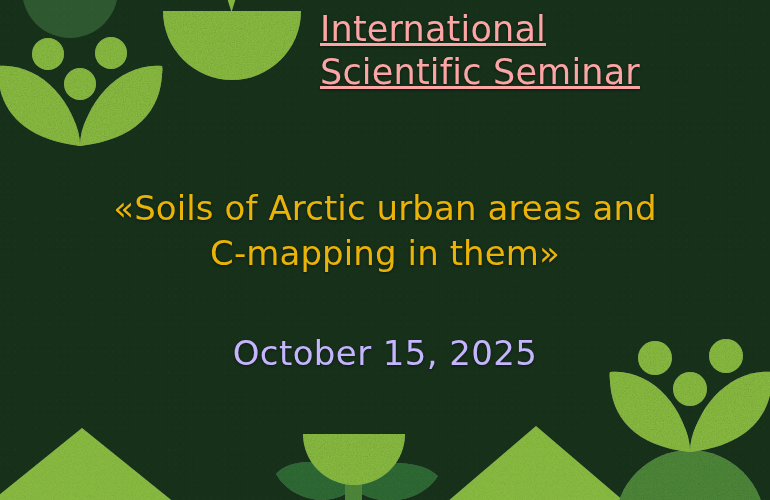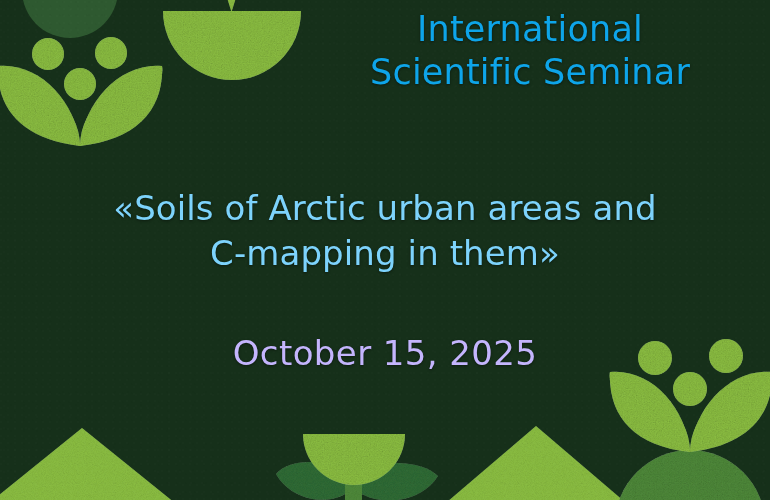--- a/index.html
+++ b/index.html
@@ -47,37 +47,37 @@
     flex-direction: column;
     align-items: center;
     z-index: 5;
   }
 
   .heading {
     position: absolute;
     right: 30px;
     top: 8px;
     width: 420px;
-    text-align: center;
-    color: #0ea5e9;
+    color: #fca5a5;
     font-size: 35px;
     line-height: 1.23;
     font-weight: 400;
     letter-spacing: .2px;
     text-shadow: 0 1px 3px rgba(0,0,0,.45);
+    text-decoration: underline;
   }
   .heading .l2 { display: block; }
 
   .seminar-title {
     position: absolute;
     left: 0;
     right: 0;
     top: 186px;
     text-align: center;
-    color: #7dd3fc;
+    color: #eab308;
     font-size: 34px;
     line-height: 1.32;
     font-weight: 400;
     letter-spacing: .1px;
     text-shadow: 0 1px 3px rgba(0,0,0,.45);
   }
   .seminar-title .l2 { display: block; }
 
   .event-date {
     position: absolute;

